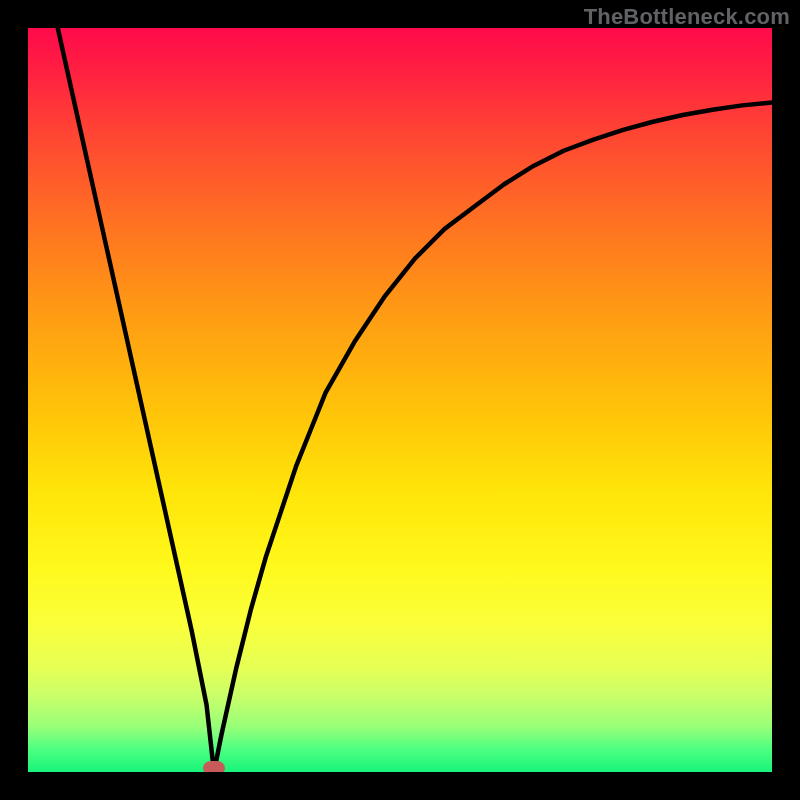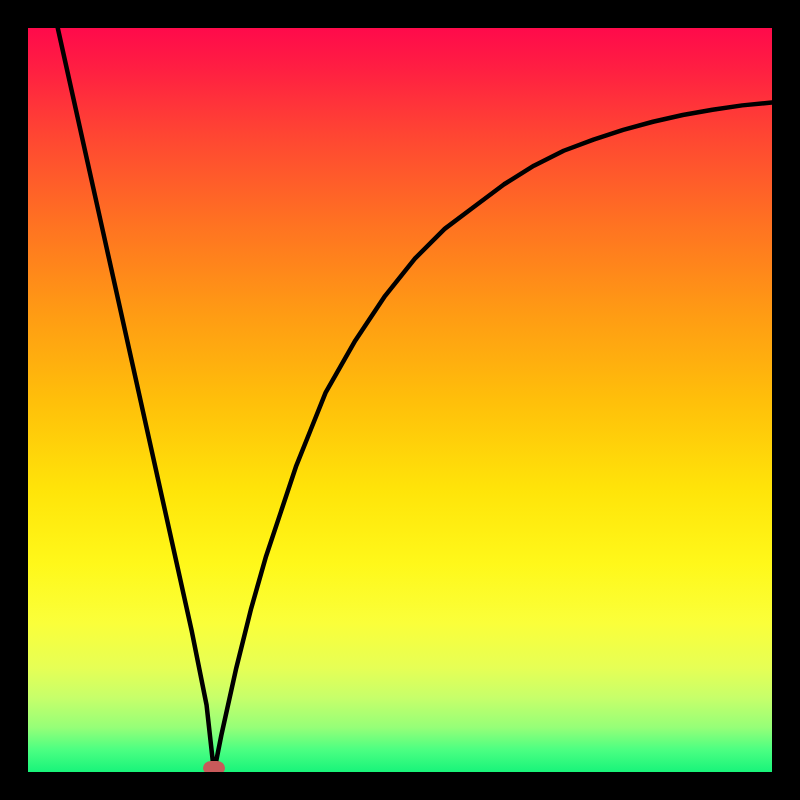--- a/index.html
+++ b/index.html
@@ -71,20 +71,21 @@
     transform: translate(-50%, -50%);
     left: 0;
     top: 0;
   }
 </style>
 </head>
 <body>
 
 <div class="frame">
 
+  <div class="attribution">TheBottleneck.com</div>
 
   <div class="plot-area">
     <div class="gradient-bg"></div>
 
     <svg class="curve" viewBox="0 0 744 744" preserveAspectRatio="none">
       <path id="curve-path" fill="none" stroke="#000" stroke-width="4.5" stroke-linecap="round" stroke-linejoin="round" d="M29.76 0.00 L44.64 66.96 L59.52 133.92 L74.40 200.88 L89.28 267.84 L104.16 334.80 L119.04 401.76 L133.92 468.72 L148.80 535.68 L163.68 602.64 L178.56 677.04 L186.00 744.00 L193.44 706.80 L208.32 639.84 L223.20 580.32 L238.08 528.24 L252.96 483.60 L267.84 438.96 L282.72 401.76 L297.60 364.56 L327.36 312.48 L357.12 267.84 L386.88 230.64 L416.64 200.88 L446.40 178.56 L476.16 156.24 L505.92 137.64 L535.68 122.76 L565.44 111.60 L595.20 101.93 L624.96 93.74 L654.72 87.05 L684.48 81.84 L714.24 77.38 L744.00 74.40"></path>
     </svg>
 
     <div class="dot" id="min-dot" style="left: 186px; top: 740px;"></div>
   </div>

